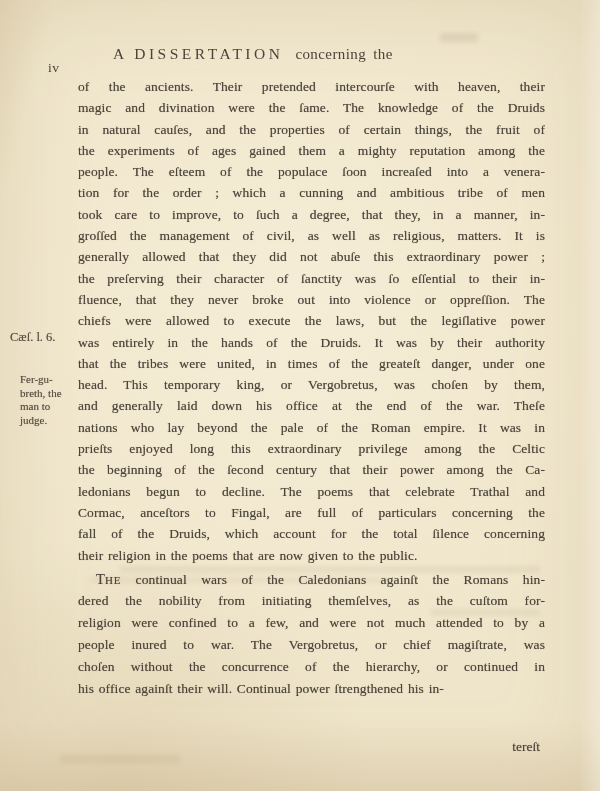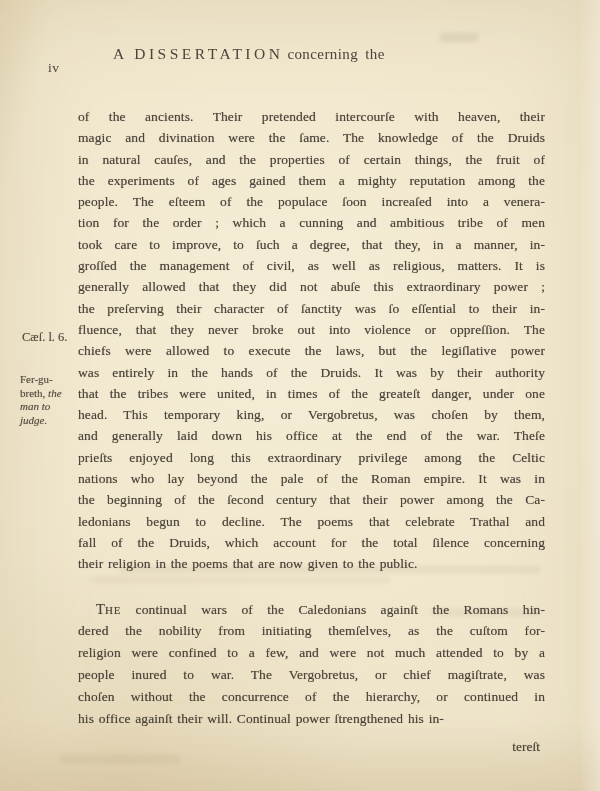--- a/index.html
+++ b/index.html
@@ -19,22 +19,22 @@
     box-shadow: inset 0 0 90px rgba(172,146,100,0.22);
   }
   .hdr-folio {
     position: absolute; left: 48px; top: 60px;
     font-size: 13.5px; letter-spacing: 0.5px;
   }
   .running-title {
     position: absolute; left: 113px; top: 45px; white-space: nowrap;
   }
   .rt-caps { font-size: 15.5px; letter-spacing: 3.5px; }
-  .rt-rest { font-size: 15px; letter-spacing: 0.4px; word-spacing: 3px; margin-left: 0; }
-  .textblock { position: absolute; left: 78px; width: 467px; margin-top: 30px; }
+  .rt-rest { font-size: 15px; letter-spacing: 0.4px; word-spacing: 3px; margin-left: 8px; }
+  .textblock { position: absolute; left: 78px; width: 467px; }
   .p1 { top: 76px; }
   .p2 { top: 568px; }
   .line {
     font-size: 13.5px;
     letter-spacing: 0.1px;
     word-spacing: 1.2px;
     text-align: justify;
     text-align-last: justify;
     overflow: hidden;
     text-shadow: 0 0 0.7px rgba(76,68,58,0.55);
@@ -42,23 +42,23 @@
   .p1 .line { height: 21.3px; line-height: 21.3px; }
   .p2 .line { height: 22px;   line-height: 22px; }
   .line.last { text-align-last: left; }
   .line.indent { text-indent: 18px; }
   .cap { font-size: 14.5px; }
   .smallcaps { font-size: 11px; letter-spacing: 0.8px; }
   .margin-note {
     position: absolute; color: #554c40;
     text-shadow: 0 0 0.7px rgba(85,76,64,0.5);
   }
-  .note1 { left: 22px; top: 330px; font-size: 12.5px; white-space: nowrap; }
+  .note1 { left: 10px; top: 330px; font-size: 12.5px; white-space: nowrap; }
   .note2 { left: 20px; top: 373px; width: 60px; font-size: 11px; line-height: 13.5px; }
-  .note2 .it { font-style: italic; }
+  .note2 .it { }
   .catchword {
     position: absolute; left: 78px; top: 739px; width: 462px;
     text-align: right; font-size: 13.5px;
     text-shadow: 0 0 0.7px rgba(76,68,58,0.55);
   }
   
   .ghost {
     position: absolute; border-radius: 3px;
     background: rgba(136,120,92,0.14);
     filter: blur(2.2px);
@@ -103,24 +103,25 @@
     <div class="line">took care to improve, to ſuch a degree, that they, in a manner, in-</div>
     <div class="line">groſſed the management of civil, as well as religious, matters. It is</div>
     <div class="line">generally allowed that they did not abuſe this extraordinary power ;</div>
     <div class="line">the preſerving their character of ſanctity was ſo eſſential to their in-</div>
     <div class="line">fluence, that they never broke out into violence or oppreſſion. The</div>
     <div class="line">chiefs were allowed to execute the laws, but the legiſlative power</div>
     <div class="line">was entirely in the hands of the Druids. It was by their authority</div>
     <div class="line">that the tribes were united, in times of the greateſt danger, under one</div>
     <div class="line">head. This temporary king, or Vergobretus, was choſen by them,</div>
     <div class="line">and generally laid down his office at the end of the war. Theſe</div>
+    <div class="line">nations who lay beyond the pale of the Roman empire. It was in</div>
     <div class="line">prieſts enjoyed long this extraordinary privilege among the Celtic</div>
-    <div class="line">nations who lay beyond the pale of the Roman empire. It was in</div>
     <div class="line">the beginning of the ſecond century that their power among the Ca-</div>
     <div class="line">ledonians begun to decline. The poems that celebrate Trathal and</div>
+    <div class="line">Cormac, anceſtors to Fingal, are full of particulars concerning the</div>
     <div class="line">fall of the Druids, which account for the total ſilence concerning</div>
     <div class="line last">their religion in the poems that are now given to the public.</div>
   </div>
 
   <div class="textblock p2">
     <div class="line indent"><span class="cap">T</span><span class="smallcaps">HE</span><span> continual wars of the Caledonians againſt the Romans hin-</span></div>
     <div class="line">dered the nobility from initiating themſelves, as the cuſtom for-</div>
     <div class="line">religion were confined to a few, and were not much attended to by a</div>
     <div class="line">people inured to war. The Vergobretus, or chief magiſtrate, was</div>
     <div class="line">choſen without the concurrence of the hierarchy, or continued in</div>

